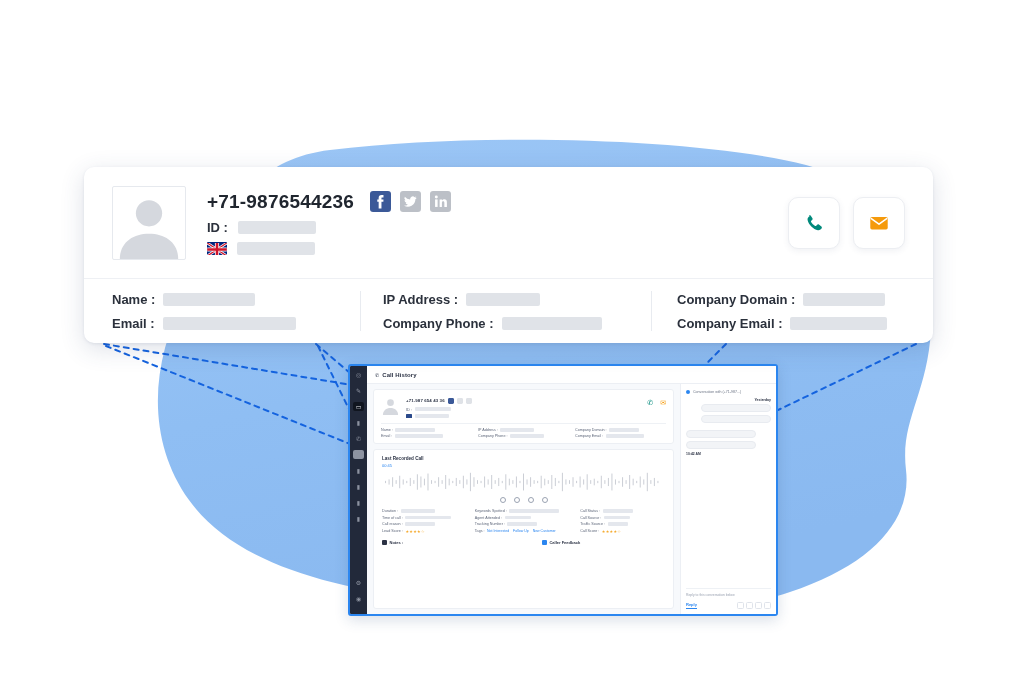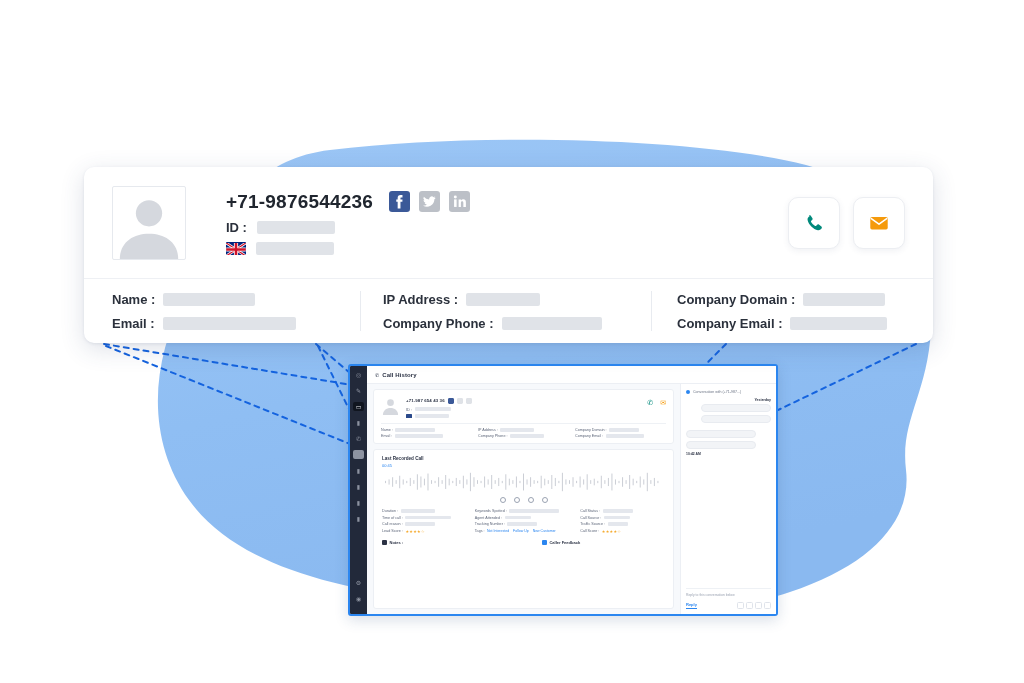--- a/index.html
+++ b/index.html
@@ -129,21 +129,21 @@
   .card {
     position: absolute; left: 84px; top: 167px; width: 849px; height: 176px;
     background: #ffffff; border-radius: 10px;
     box-shadow: 0 6px 24px rgba(50,70,110,.16), 0 1px 3px rgba(50,70,110,.10);
   }
   .card-top { height: 111px; display: flex; align-items: center; padding: 0 28px 0 28px; }
   .avatar {
     width: 74px; height: 74px; border: 1px solid #e6e9ee; border-radius: 2px; background: #fff;
     display: flex; align-items: flex-end; justify-content: center; overflow: hidden; flex: 0 0 74px;
   }
-  .ident { margin-left: 40px; display: flex; flex-direction: column; gap: 7px; }
+  .ident { margin-left: 21px; display: flex; flex-direction: column; gap: 7px; }
   .ident-row1 { display: flex; align-items: center; gap: 16px; }
   .phone-num { font-size: 19px; font-weight: bold; color: #20262f; letter-spacing: .2px; }
   .socials { display: flex; gap: 9px; align-items: center; }
   .soc { width: 21px; height: 21px; border-radius: 3px; display: block; }
   .ident-row { display: flex; align-items: center; gap: 10px; }
   .ident-lbl { font-size: 13px; font-weight: bold; color: #2b313c; }
   .redact { background: #e0e3e8; border-radius: 2px; height: 13px; display: inline-block; }
   .flag-uk {
     width: 20px; height: 13px; border-radius: 1px; position: relative; overflow: hidden; background: #00247d;
   }

